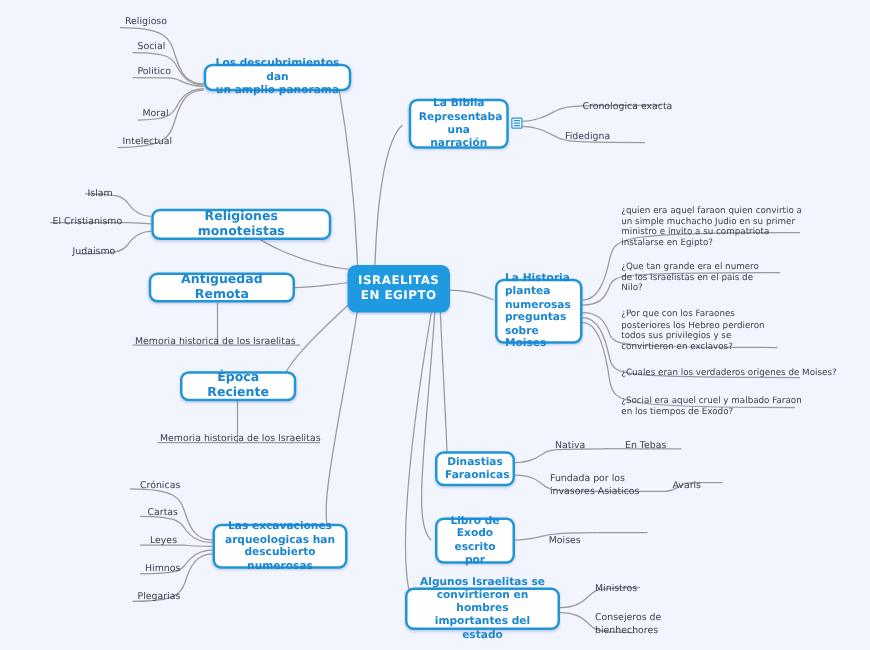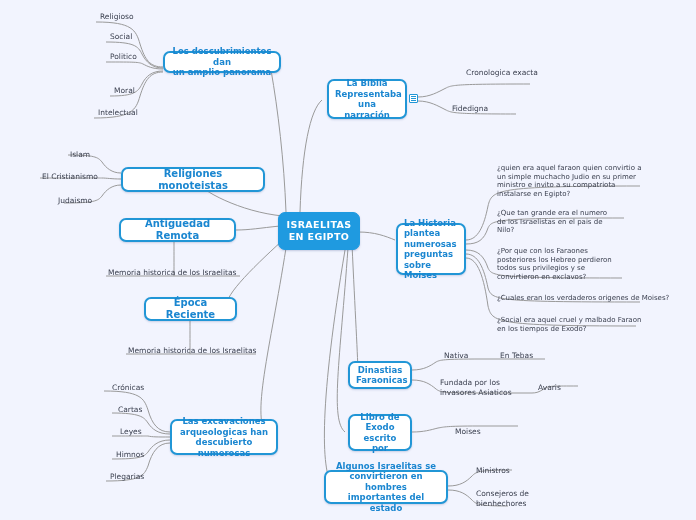--- a/index.html
+++ b/index.html
@@ -205,21 +205,21 @@
 convirtieron en hombres
 importantes del estado</span>
   </div>
 
   <div class="leaf" style="left:100px;top:12px;">Religioso</div>
   <div class="leaf" style="left:110px;top:32px;">Social</div>
   <div class="leaf" style="left:110px;top:52px;">Politico</div>
   <div class="leaf" style="left:114px;top:86px;">Moral</div>
   <div class="leaf" style="left:98px;top:108px;">Intelectual</div>
 
-  <div class="leaf" style="left:450px;top:68px;padding-left:16px;">Cronologica exacta</div>
+  <div class="leaf" style="left:450px;top:80px;padding-left:16px;">Cronologica exacta</div>
   <div class="leaf" style="left:452px;top:104px;">Fidedigna</div>
 
   <div class="leaf" style="left:70px;top:150px;">Islam</div>
   <div class="leaf" style="left:42px;top:172px;">El Cristianismo</div>
   <div class="leaf" style="left:58px;top:196px;">Judaismo</div>
 
   <div class="leaf" style="left:108px;top:268px;">Memoria historica de los Israelitas</div>
   <div class="leaf" style="left:128px;top:346px;">Memoria historica de los Israelitas</div>
 
   <div class="leaf" style="left:112px;top:383px;">Crónicas</div>
@@ -227,21 +227,21 @@
   <div class="leaf" style="left:120px;top:427px;">Leyes</div>
   <div class="leaf" style="left:116px;top:450px;">Himnos</div>
   <div class="leaf" style="left:110px;top:472px;">Plegarias</div>
 
   <div class="leaf" style="left:444px;top:351px;">Nativa</div>
   <div class="leaf" style="left:500px;top:351px;">En Tebas</div>
   <div class="leaf multi" style="left:440px;top:378px;">Fundada por los
 invasores Asiaticos</div>
   <div class="leaf" style="left:538px;top:383px;">Avaris</div>
 
-  <div class="leaf" style="left:439px;top:427px;margin-left:16px;">Moises</div>
+  <div class="leaf" style="left:439px;top:427px;">Moises</div>
 
   <div class="leaf" style="left:476px;top:466px;">Ministros</div>
   <div class="leaf multi" style="left:476px;top:489px;">Consejeros de
 bienhechores</div>
 
   <div class="qnode" style="left:497px;top:164px;width:180px;">¿quien era aquel faraon quien convirtio a
 un simple muchacho Judio en su primer
 ministro e invito a su compatriota
 instalarse en Egipto?</div>
   <div class="qnode" style="left:497px;top:209px;width:180px;">¿Que tan grande era el numero

